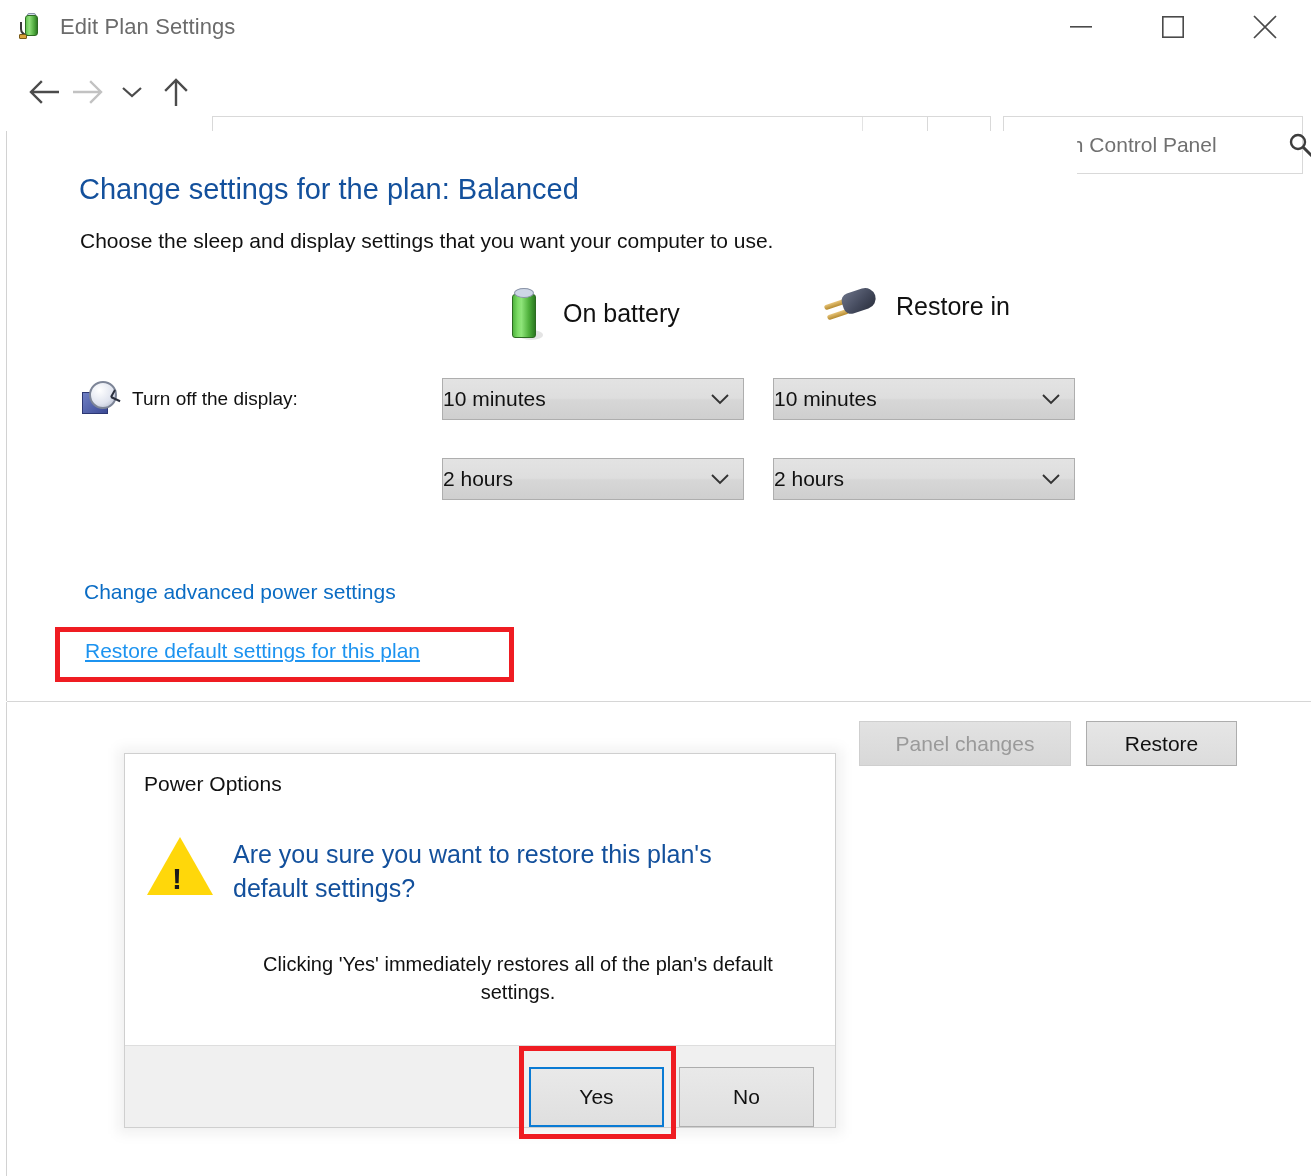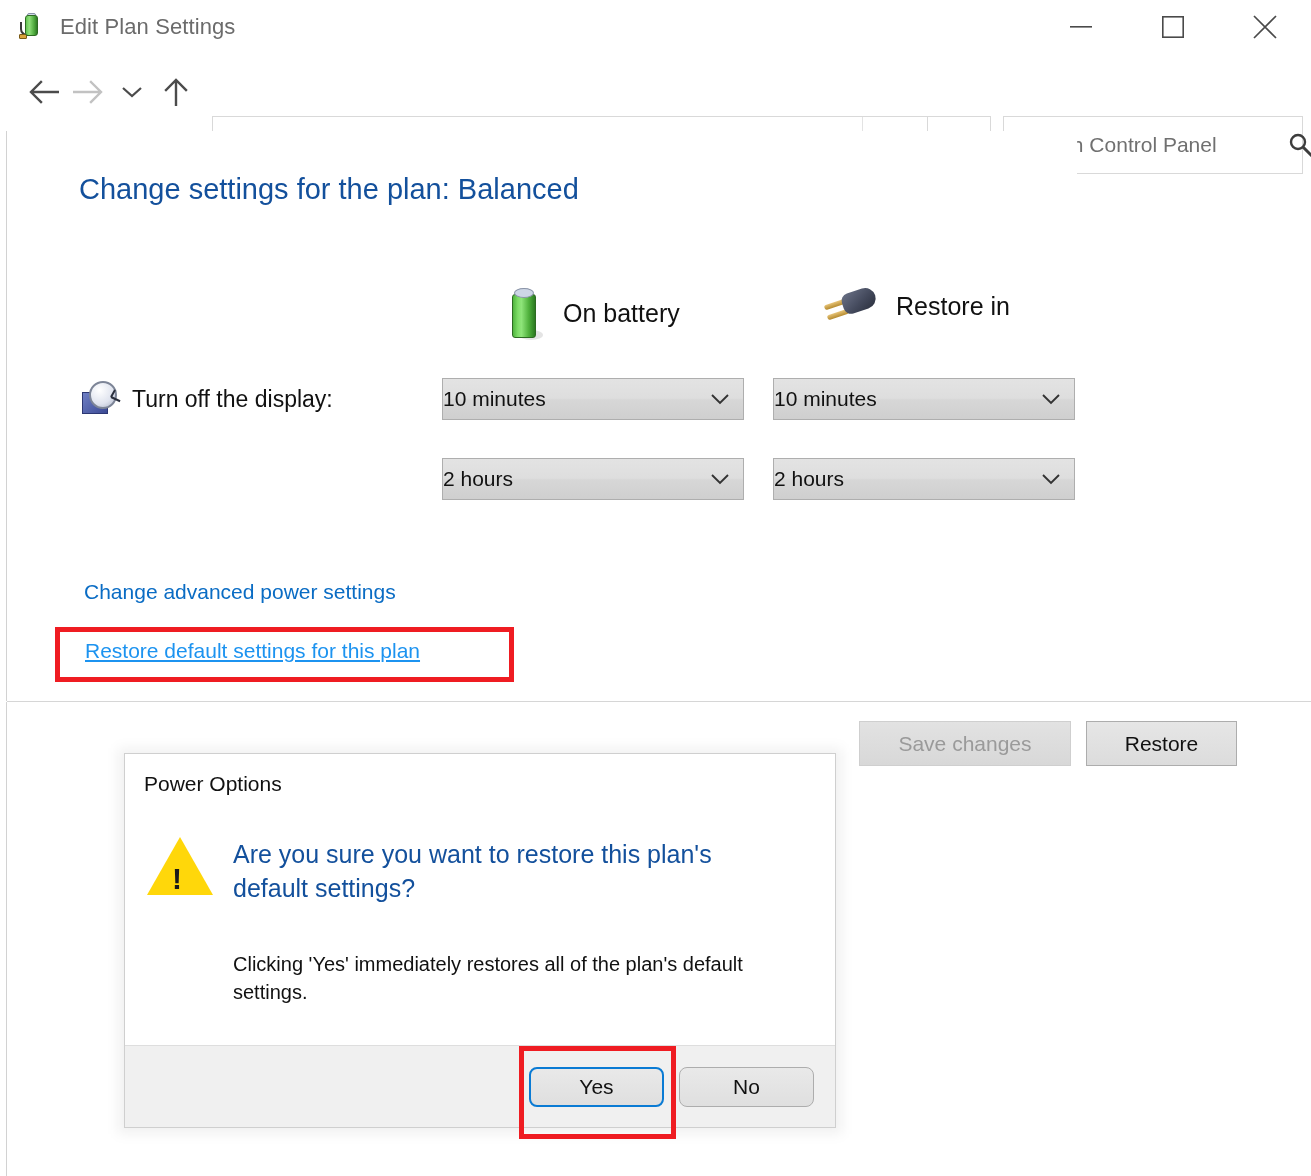--- a/index.html
+++ b/index.html
@@ -200,21 +200,21 @@
     width: 22px; height: 5px;
     background: linear-gradient(to bottom,#e7c478,#b58a2e);
     border-radius: 2px;
   }
   .ico-plug .pin.p1 { left: 2px; top: 16px; transform: rotate(-18deg); }
   .ico-plug .pin.p2 { left: 5px; top: 26px; transform: rotate(-18deg); }
 
   .setting-row { position: absolute; display: flex; align-items: center; }
   .setting-row.r1 { left: 74px; top: 250px; }
   .setting-row.r2 { left: 74px; top: 330px; }
-  .setting-row .rowlabel { font-size: 23px; color: #111; margin-left: 13px; white-space: nowrap; }
+  .setting-row .rowlabel { font-size: 19px; color: #111; margin-left: 13px; white-space: nowrap; }
 
   .ico-display { position: relative; width: 38px; height: 36px; }
   .ico-display .mon {
     position: absolute; left: 1px; top: 11px;
     width: 26px; height: 22px;
     background: linear-gradient(135deg,#6f7fc4,#3b4a94);
     border: 1px solid #2c3773;
   }
   .ico-display .clock {
     position: absolute; left: 8px; top: 0px;
@@ -340,35 +340,35 @@
     position: absolute; left: 108px; top: 83px;
     width: 560px;
     font-size: 25px; color: #13509c;
     line-height: 1.36;
   }
   .dlg-body {
     position: absolute; left: 108px; top: 196px;
     width: 570px;
     font-size: 20px; color: #111;
     line-height: 1.42;
+    text-align: center;
   }
   .dlg-footer {
     position: absolute; left: 0; bottom: 0;
     width: 710px; height: 82px;
     background: #f0f0f0;
     border-top: 1px solid #dedede;
   }
   .dlg-btn {
-    position: absolute; top: 21px; height: 40px;
+    position: absolute; top: 21px; height: 60px;
     background: linear-gradient(to bottom,#e9e9e9,#dfdfdf);
     font-size: 21px; color: #111;
     display: flex; align-items: center; justify-content: center;
     font-family: "Liberation Sans", sans-serif;
     cursor: default;
-    border-radius: 8px;
   }
   .dlg-btn.yes {
     left: 404px; width: 135px;
     border: 2px solid #0a7bd4;
   }
   .dlg-btn.no {
     left: 554px; width: 135px;
     border: 1px solid #adadad;
   }
   .redbox.yes { left: 519px; top: 1046px; width: 157px; height: 93px; }
@@ -462,20 +462,21 @@
         <svg width="26" height="26" viewBox="0 0 26 26">
           <circle cx="10" cy="10" r="7" stroke="#3d3d3d" stroke-width="2.4" fill="none"></circle>
           <path d="M15.5 15.5 L24 24" stroke="#3d3d3d" stroke-width="3" stroke-linecap="round"></path>
         </svg>
       </div>
     </div>
   </div>
 
   <div class="content">
     <div class="page-title">Change settings for the plan: Balanced</div>
+    <div class="page-sub">Choose the sleep and display settings that you want your computer to use.</div>
 
     <div class="colhead battery">
       <div class="ico-battery">
         <div class="shadow"></div>
           <div class="body"></div>
           <div class="top"></div>
       </div>
       <div class="label">On battery</div>
     </div>
 
@@ -533,21 +534,21 @@
     </div>
 
     <div class="link restore">Restore default settings for this plan</div>
     <div class="link advanced">Change advanced power settings</div>
   </div>
 
   <div class="redbox restore"></div>
   <div class="hsep"></div>
 
   <div class="footer"></div>
-  <div class="btn save">Save changes</div>
+  <div class="btn save">Panel changes</div>
   <div class="btn cancel">Restore</div>
 
   <div class="dlg-shadow"></div>
   <div class="dialog">
     <div class="dlg-title">Power Options</div>
     <div class="warn-icon"></div>
     <div class="warn-bang">!</div>
     <div class="dlg-head">Are you sure you want to restore this plan's default settings?</div>
     <div class="dlg-body">Clicking 'Yes' immediately restores all of the plan's default settings.</div>
     <div class="dlg-footer">

